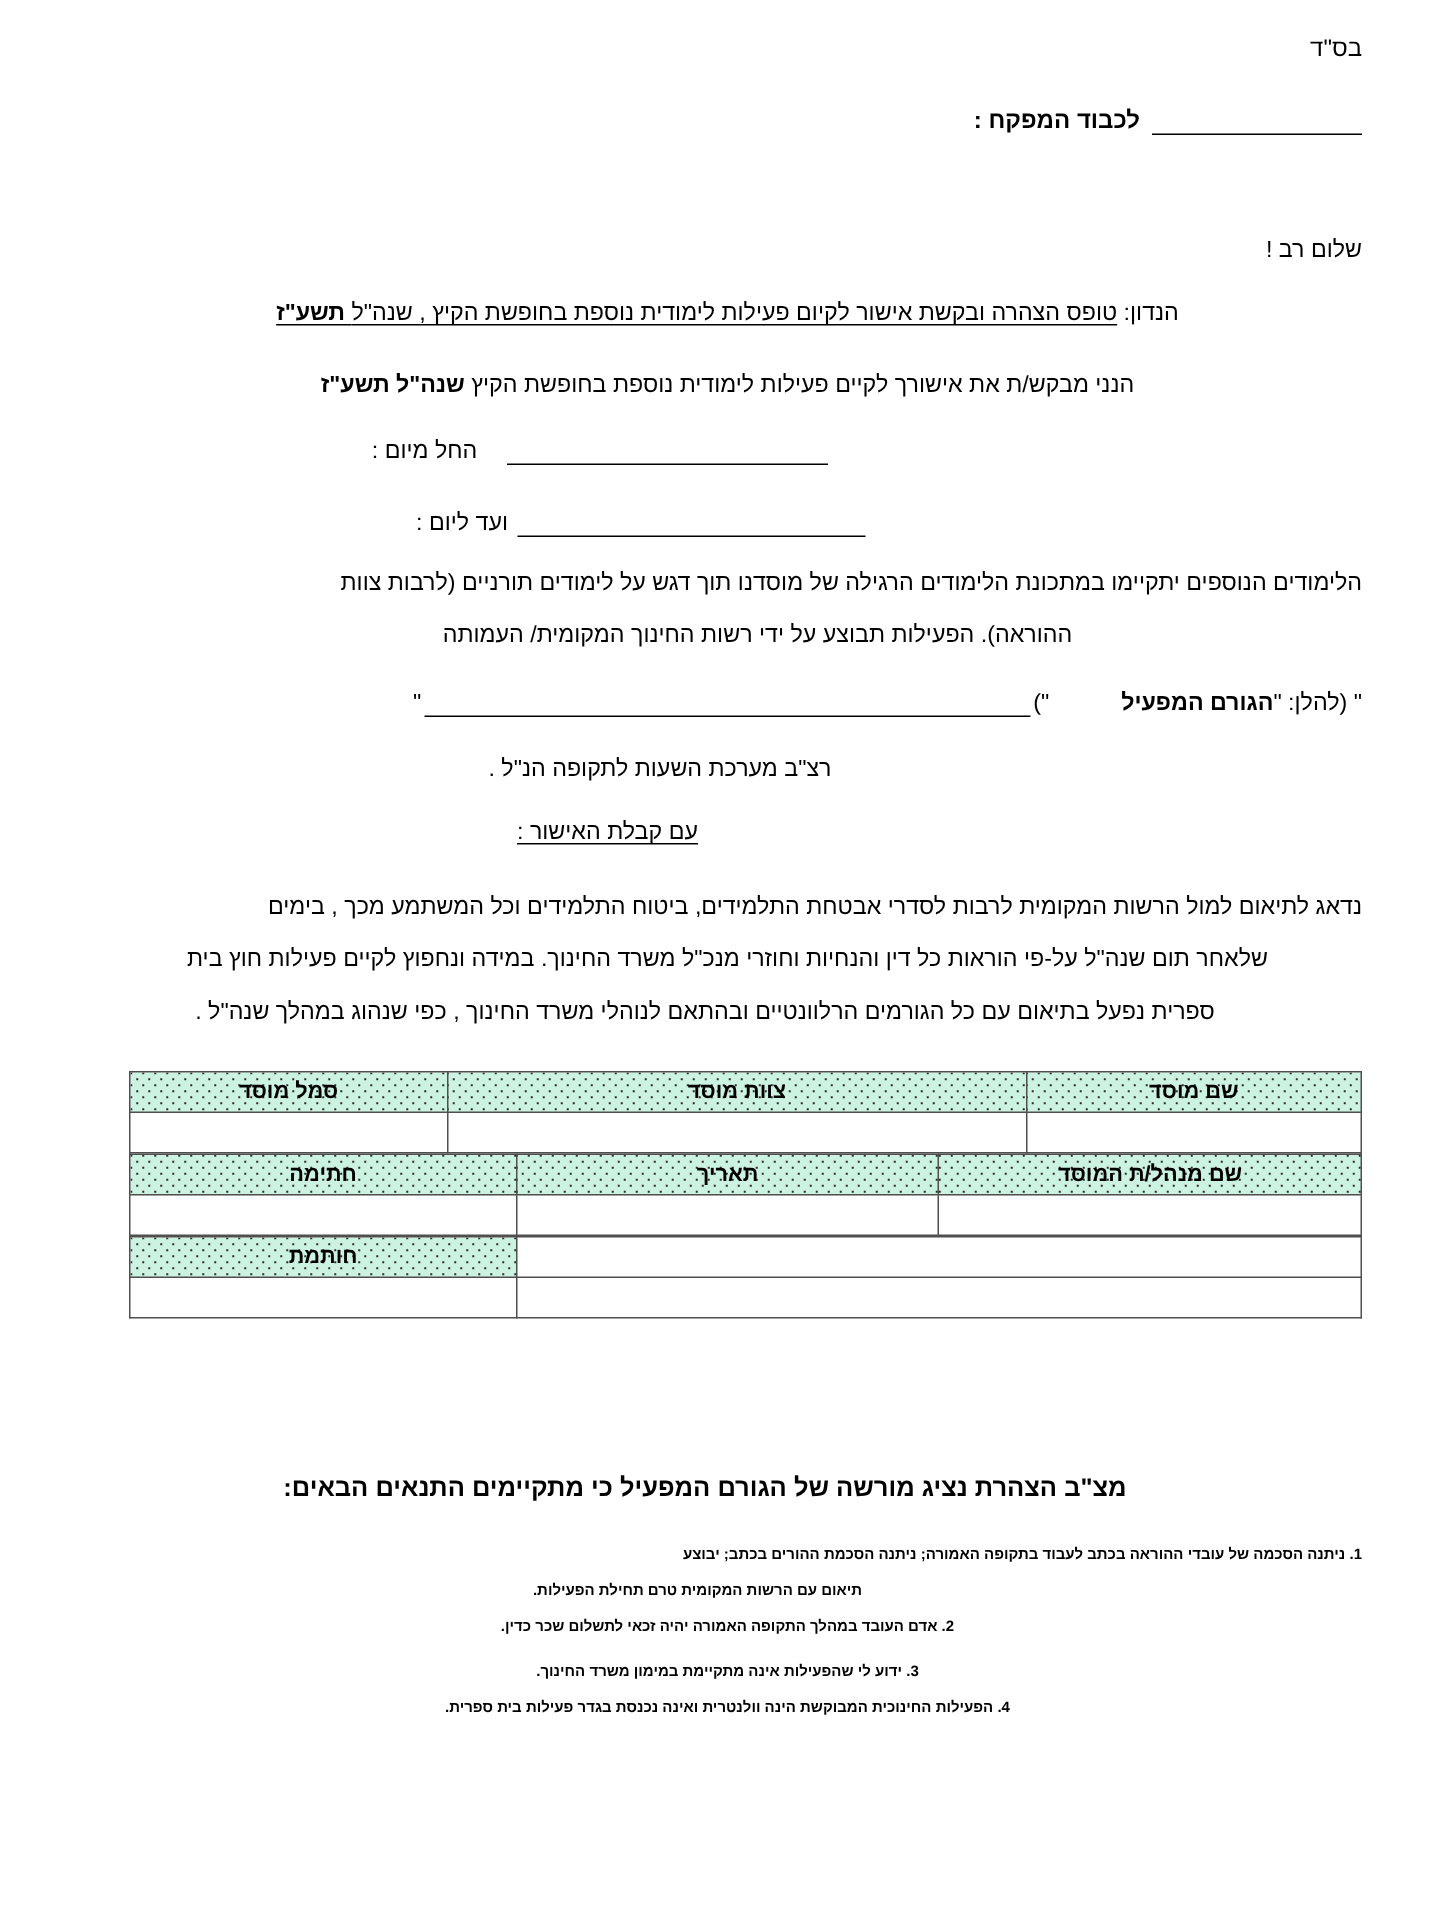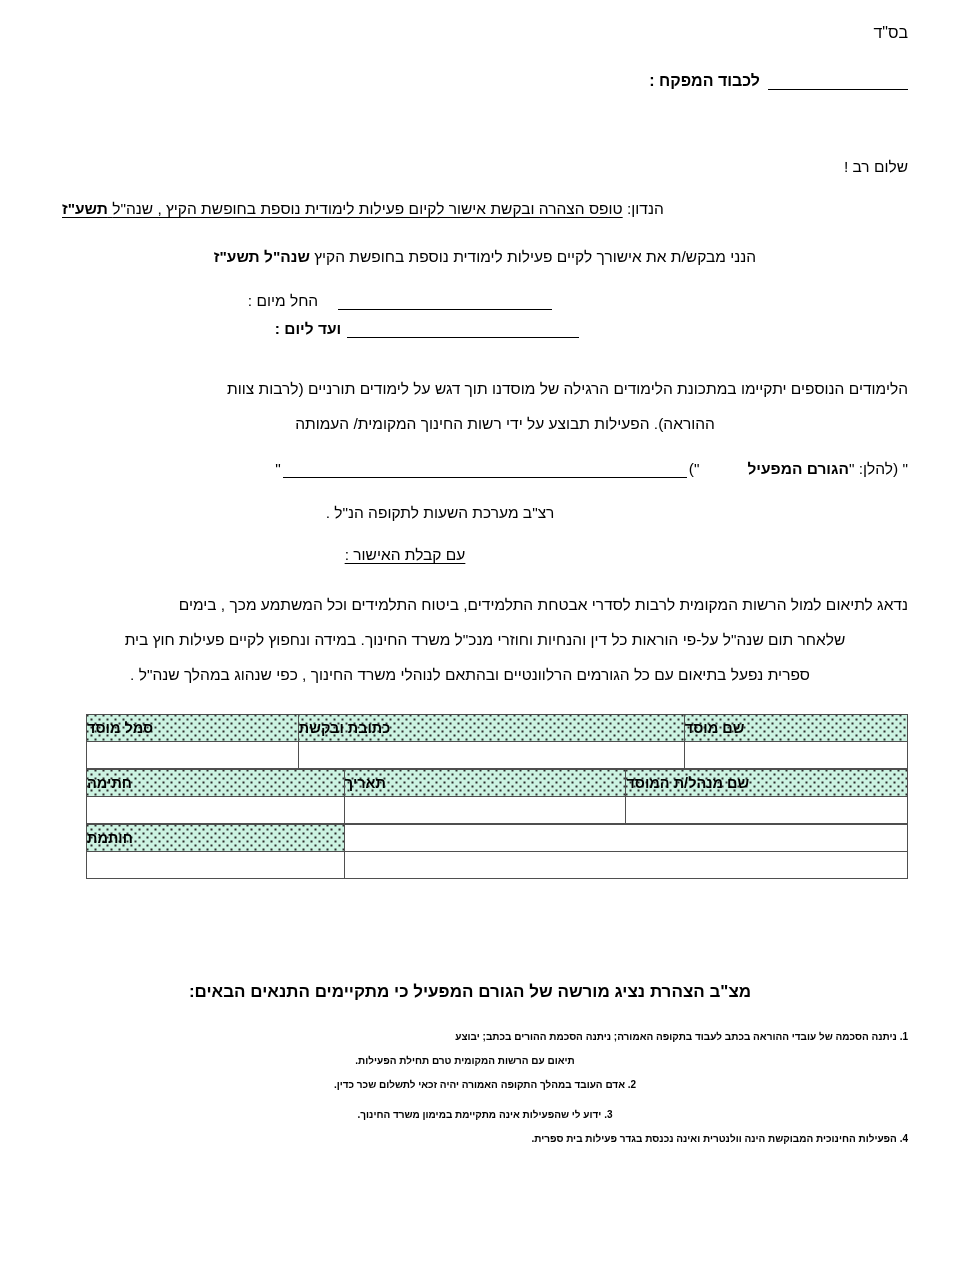--- a/index.html
+++ b/index.html
@@ -55,21 +55,21 @@
     right: 62px;
     font-size: 15.5px;
   }
 
   .subject {
     position: absolute;
     top: 200px;
     right: 62px;
     left: 62px;
     font-size: 15.5px;
-    text-align: left;
+    text-align: center;
   }
   .subject .ul {
     text-decoration: underline;
     text-underline-offset: 3px;
   }
   .subject b { font-weight: bold; }
 
   .request {
     position: absolute;
     top: 248px;
@@ -84,21 +84,21 @@
     position: absolute;
     left: 0; right: 0;
     display: flex;
     flex-direction: row;
     justify-content: center;
     align-items: flex-end;
     font-size: 15.5px;
     gap: 6px;
   }
   .datefield.from { top: 292px; padding-right: 170px; gap: 20px; }
-  .datefield.to   { top: 320px; padding-right: 116px; font-weight: bold; }
+  .datefield.to   { top: 340px; padding-right: 116px; }
   .rule.w-date { width: 214px; height: 15px; }
   .rule.w-date2 { width: 232px; height: 15px; }
 
   .para {
     position: absolute;
     right: 62px;
     left: 62px;
     font-size: 15.5px;
     text-align: right;
     line-height: 2.25;
@@ -161,21 +161,21 @@
   }
   table.t {
     border-collapse: collapse;
     width: 100%;
     table-layout: fixed;
   }
   table.t td {
     border: 1px solid #4f4f4f;
     padding: 0;
     height: 26px;
-    text-align: left;
+    text-align: center;
     vertical-align: middle;
     font-size: 14.5px;
     font-weight: bold;
   }
   td.hdr {
     background-color: #ccf2e1;
     background-image:
       radial-gradient(#2b2b2b 0.9px, transparent 1px),
       radial-gradient(#2b2b2b 0.9px, transparent 1px);
     background-size: 8px 8px, 8px 8px;
@@ -224,21 +224,21 @@
   }
   .item .row2 {
     display: block;
     text-align: center;
     padding-right: 40px;
     margin-top: 14px;
   }
   .item .num { font-weight: bold; }
   .item.i2 { padding-right: 0; text-align: center; margin-top: 6px; }
   .item.i3 { text-align: center; margin-top: 20px; }
-  .item.i4 { margin-top: 4px; }
+  .item.i4 { text-align: center; margin-top: 4px; }
 </style>
 </head>
 <body>
 
 <div class="page">
 
   <div class="bsd">בס"ד</div>
 
   <div class="addressee">
     <span class="rule w-addressee"></span>
@@ -298,21 +298,21 @@
   <div class="tbl">
     <table class="t">
       <colgroup>
         <col style="width:27.2%">
         <col style="width:47.0%">
         <col style="width:25.8%">
       </colgroup>
       <tbody>
         <tr>
           <td class="hdr">שם מוסד</td>
-          <td class="hdr">כתובת ובקשת</td>
+          <td class="hdr">צוות מוסד</td>
           <td class="hdr">סמל  מוסד</td>
         </tr>
         <tr>
           <td class="body-cell"></td>
           <td class="body-cell"></td>
           <td class="body-cell"></td>
         </tr>
       </tbody>
     </table>
 

